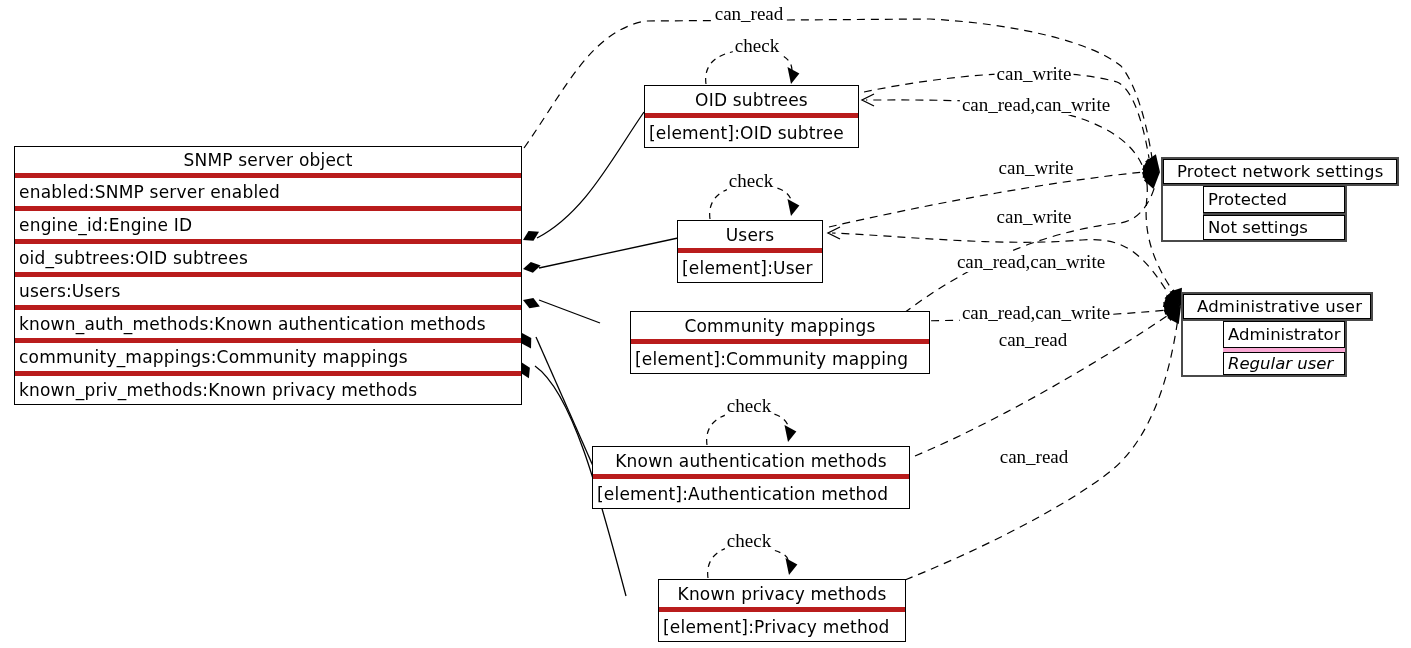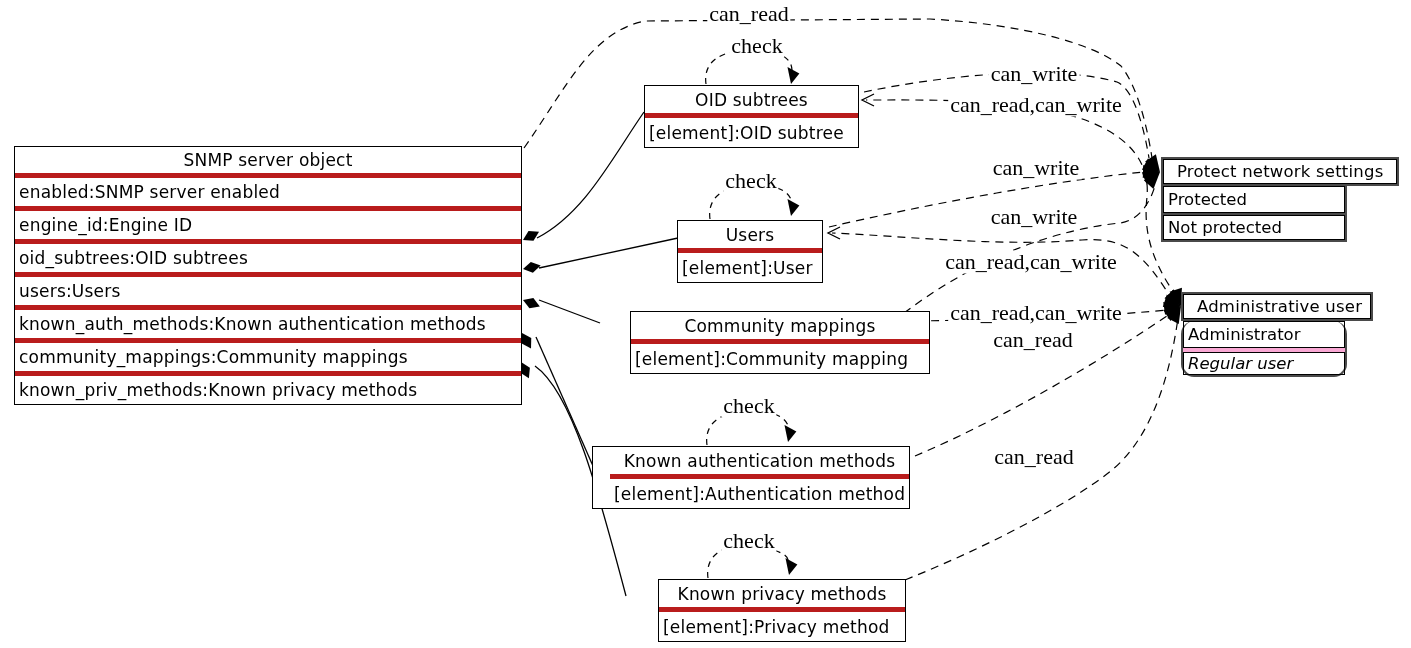--- a/index.html
+++ b/index.html
@@ -16,24 +16,24 @@
   .rec.mid .title{height:27px;}
   .rec.mid .row{height:29px;}
 
   
   .enum{position:absolute;}
   .enum .etitle{border:2px solid #4a4a4a;box-shadow:inset 0 0 0 1px #000;background:#fff;
                 font-size:16.5px;height:29px;display:flex;align-items:center;padding:0 14px;
                 box-sizing:border-box;white-space:nowrap;letter-spacing:.2px;}
   .enum .erows{border:2px solid #4a4a4a;border-top:none;background:#fff;box-sizing:border-box;}
   .enum .erow{font-size:16.5px;height:27px;display:flex;align-items:center;padding:8px 5px;
-              box-shadow:inset 0 0 0 1px #000;box-sizing:border-box;white-space:nowrap;}
+              box-shadow:inset 0 0 0 1px #000;box-sizing:border-box;white-space:nowrap;margin-left:40px;}
 
   .elabel{position:absolute;transform:translate(-50%,-50%);font-family:"Liberation Serif",serif;
-          font-size:22px;white-space:nowrap;background:#fff;padding:0 2px;line-height:1.05;}
+          font-size:19px;white-space:nowrap;background:#fff;padding:0 2px;line-height:1.05;}
 </style>
 </head>
 <body>
 
 <div id="canvas">
 
   <svg class="wires" viewBox="0 0 1411 648">
     <g stroke="#000" fill="none" stroke-width="1.3">
 
       <path d="M537,238 C585,213 612,158 644,112"></path>
@@ -159,41 +159,41 @@
   <div class="rec mid" style="left:677px;top:220px;width:146px;">
     <div class="title">Users</div>
     <div class="row">[element]:User</div>
   </div>
 
   <div class="rec mid" style="left:598px;top:311px;width:300px;margin-left:32px;">
     <div class="title">Community mappings</div>
     <div class="row">[element]:Community mapping</div>
   </div>
 
-  <div class="rec mid" style="left:592px;top:446px;width:318px;padding-left:17px;">
+  <div class="rec mid" style="left:592px;top:446px;width:318px;">
     <div class="title">Known authentication methods</div>
     <div class="row">[element]:Authentication method</div>
   </div>
 
   <div class="rec mid" style="left:625px;top:579px;width:248px;margin-left:33px;">
     <div class="title">Known privacy methods</div>
     <div class="row">[element]:Privacy method</div>
   </div>
 
   <div class="enum" style="left:1161px;top:157px;">
     <div class="etitle" style="width:238px;">Protect network settings</div>
     <div class="erows" style="width:186px;">
       <div class="erow">Protected</div>
-      <div class="erow" style="border-top:2px solid #4a4a4a;">Not protected</div>
+      <div class="erow" style="border-top:2px solid #4a4a4a;">Not settings</div>
     </div>
   </div>
 
   <div class="enum" style="left:1181px;top:292px;">
     <div class="etitle" style="width:192px;">Administrative user</div>
-    <div class="erows" style="width:166px;border-radius:13px;">
+    <div class="erows" style="width:166px;">
       <div class="erow">Administrator</div>
       <div class="erow" style="border-top:4px solid #f9a8d4;font-style:italic;">Regular user</div>
     </div>
   </div>
 
   <div class="elabel" style="left:749px;top:14px;">can_read</div>
   <div class="elabel" style="left:757px;top:46px;">check</div>
   <div class="elabel" style="left:1034px;top:74px;">can_write</div>
   <div class="elabel" style="left:1036px;top:105px;">can_read,can_write</div>
   <div class="elabel" style="left:1036px;top:168px;">can_write</div>

